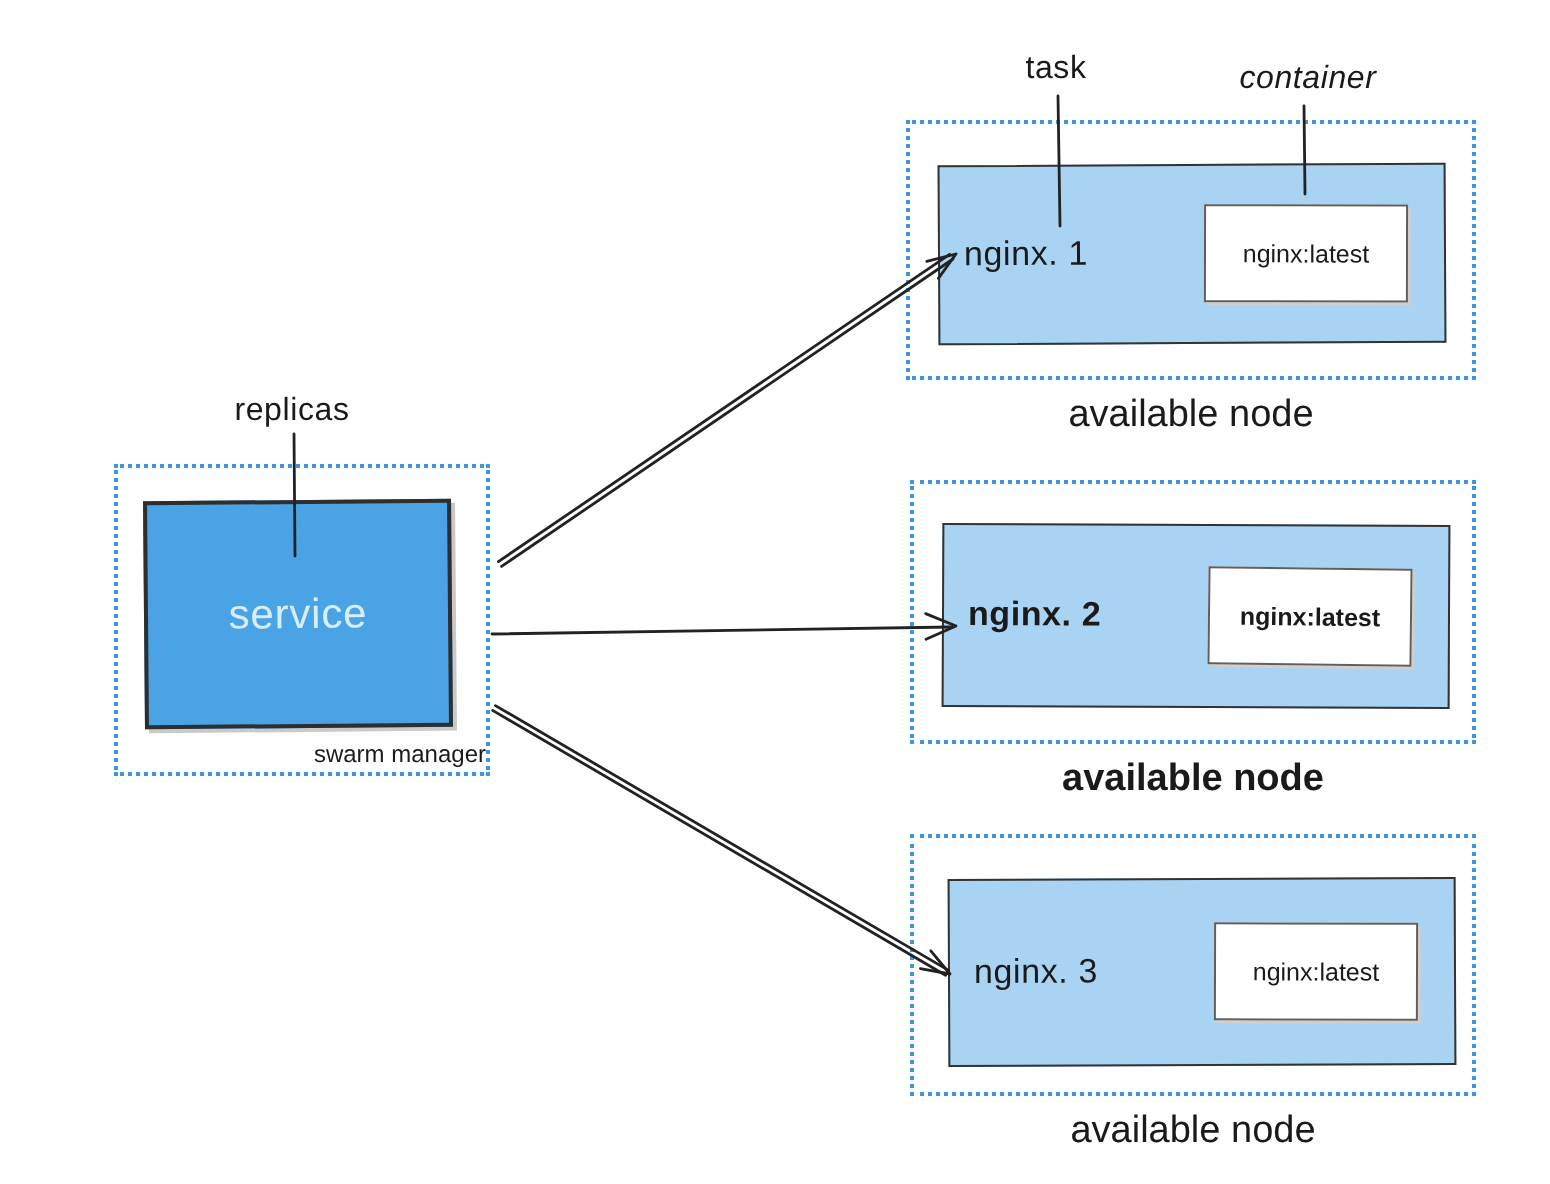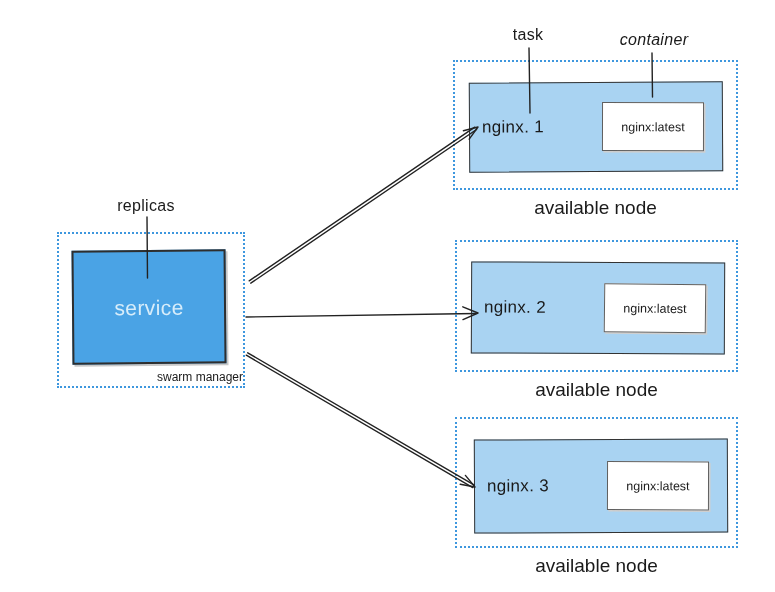--- a/index.html
+++ b/index.html
@@ -50,21 +50,21 @@
   .service-caption {
     position: absolute;
     left: 0; bottom: 2px;
     width: 100%;
     text-align: right;
     font-size: 12px;
   }
   
   .node-group { position: absolute; }
   .node-group.n1 { left: 453px; top: 60px;  width: 285px; }
-  .node-group.n2 { left: 455px; top: 240px; width: 283px; }
+  .node-group.n2 { left: 455px; top: 240px; width: 283px; font-weight: bold; }
   .node-group.n3 { left: 455px; top: 417px; width: 283px; }
   .node-border {
     position: relative;
     width: 100%;
     border: 2px dotted var(--dotted-border, #3e97de);
     box-sizing: border-box;
   }
   .n1 .node-border { height: 130px; }
   .n2 .node-border { height: 132px; }
   .n3 .node-border { height: 131px; text-decoration: underline; }

